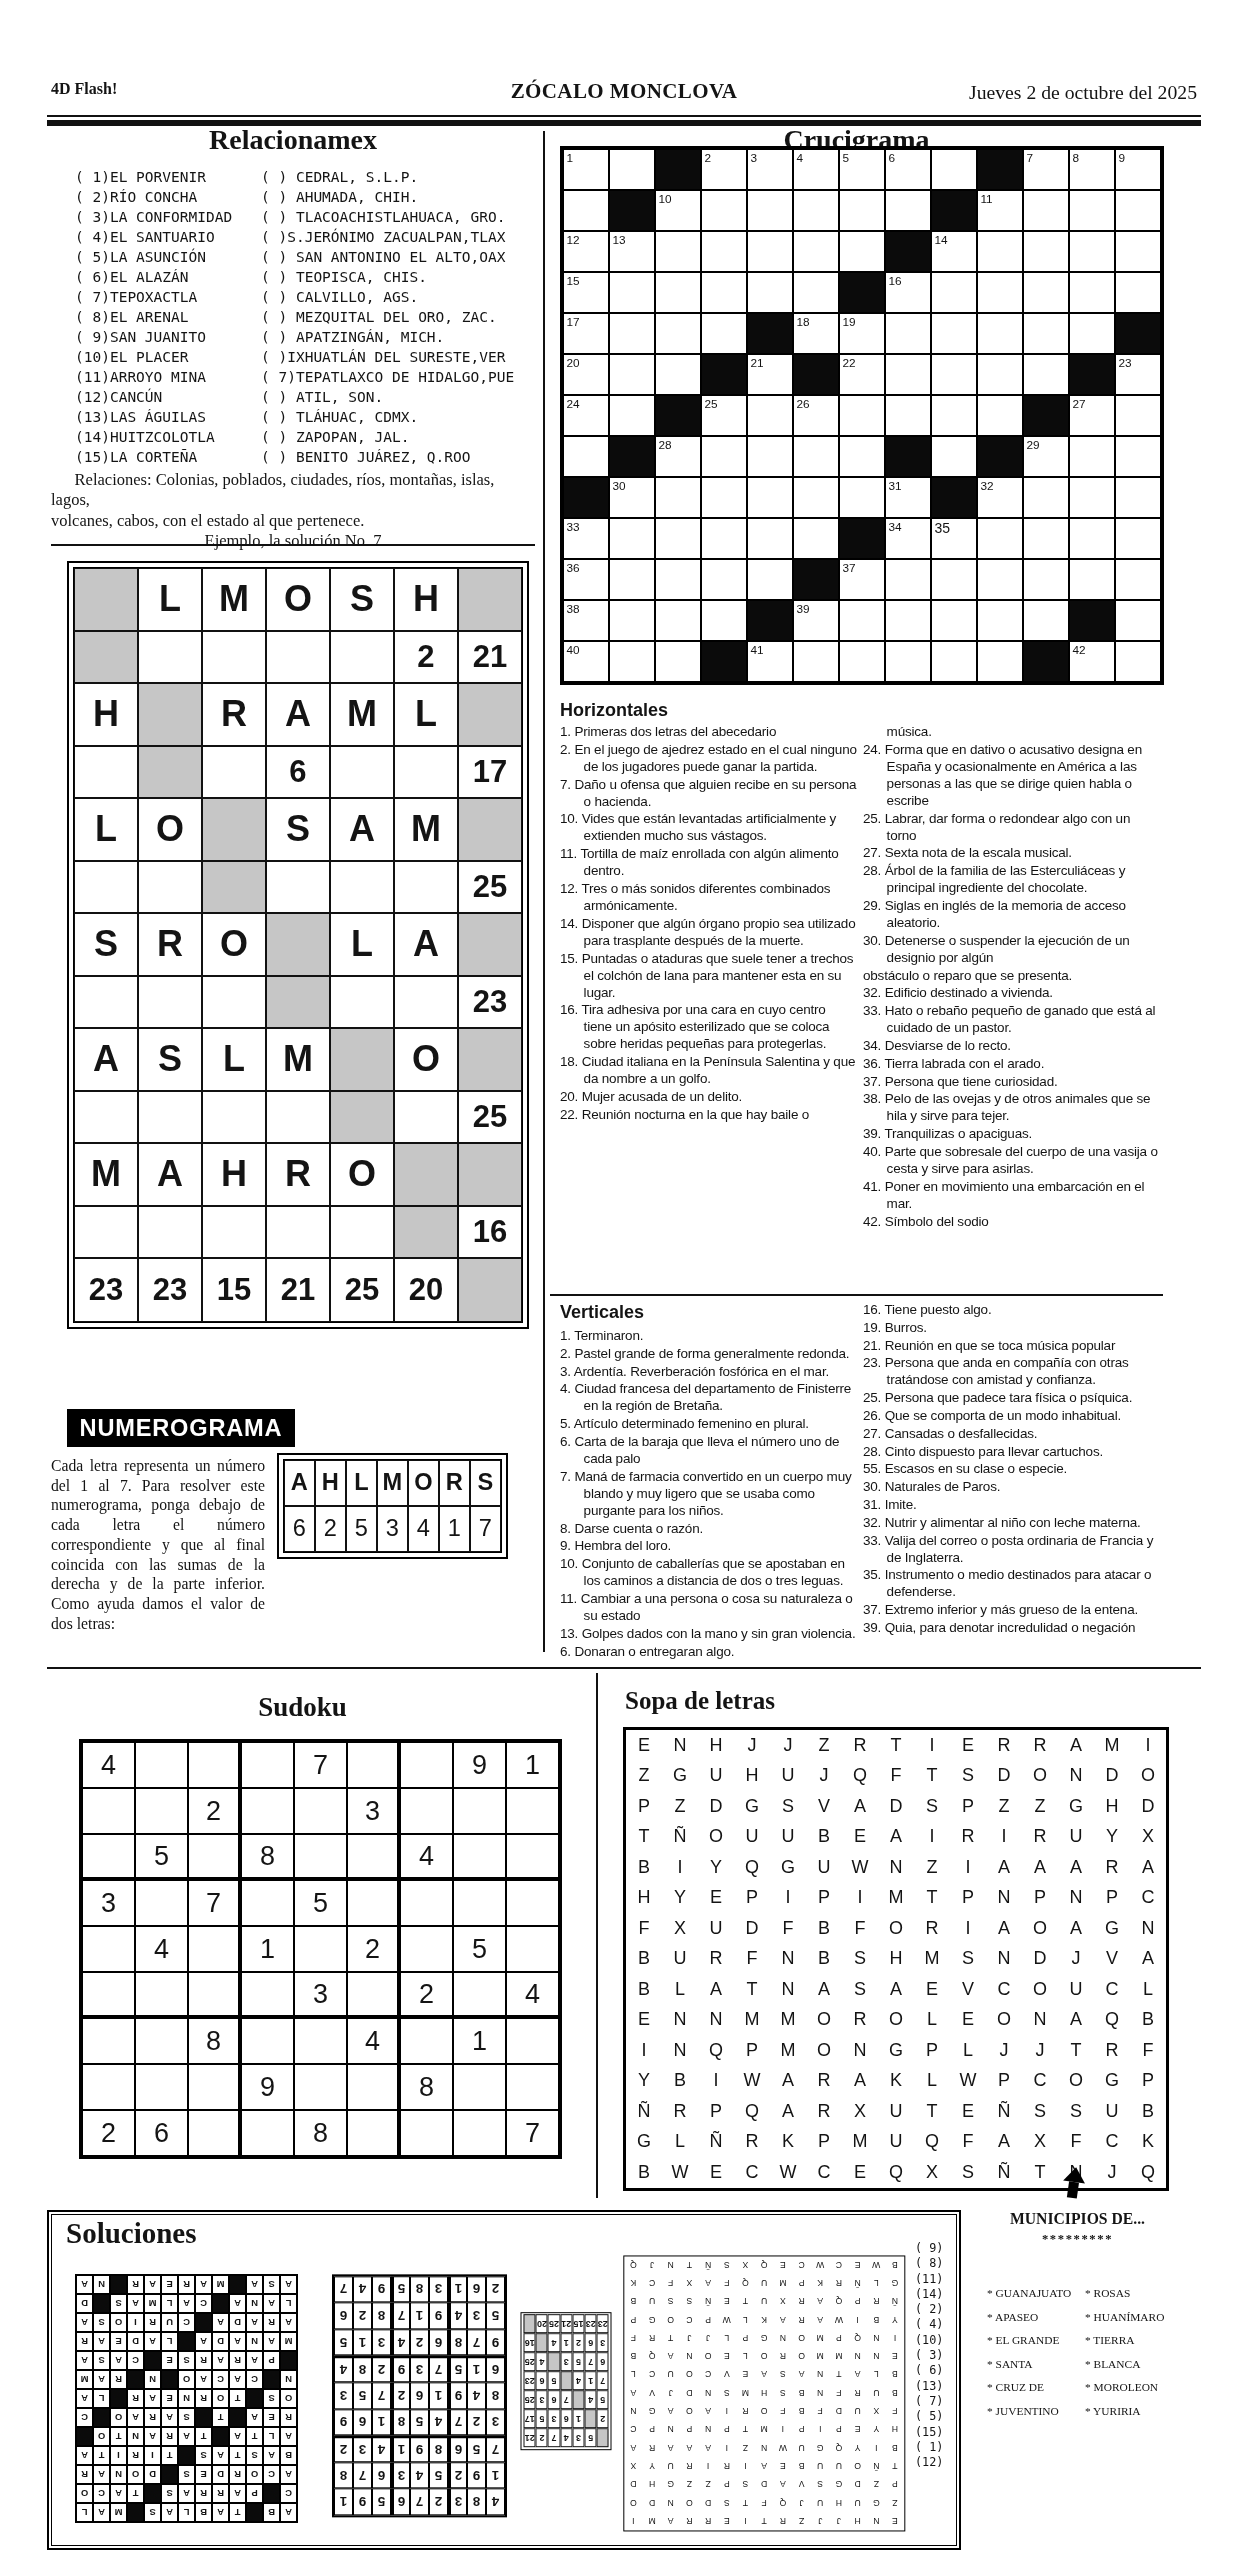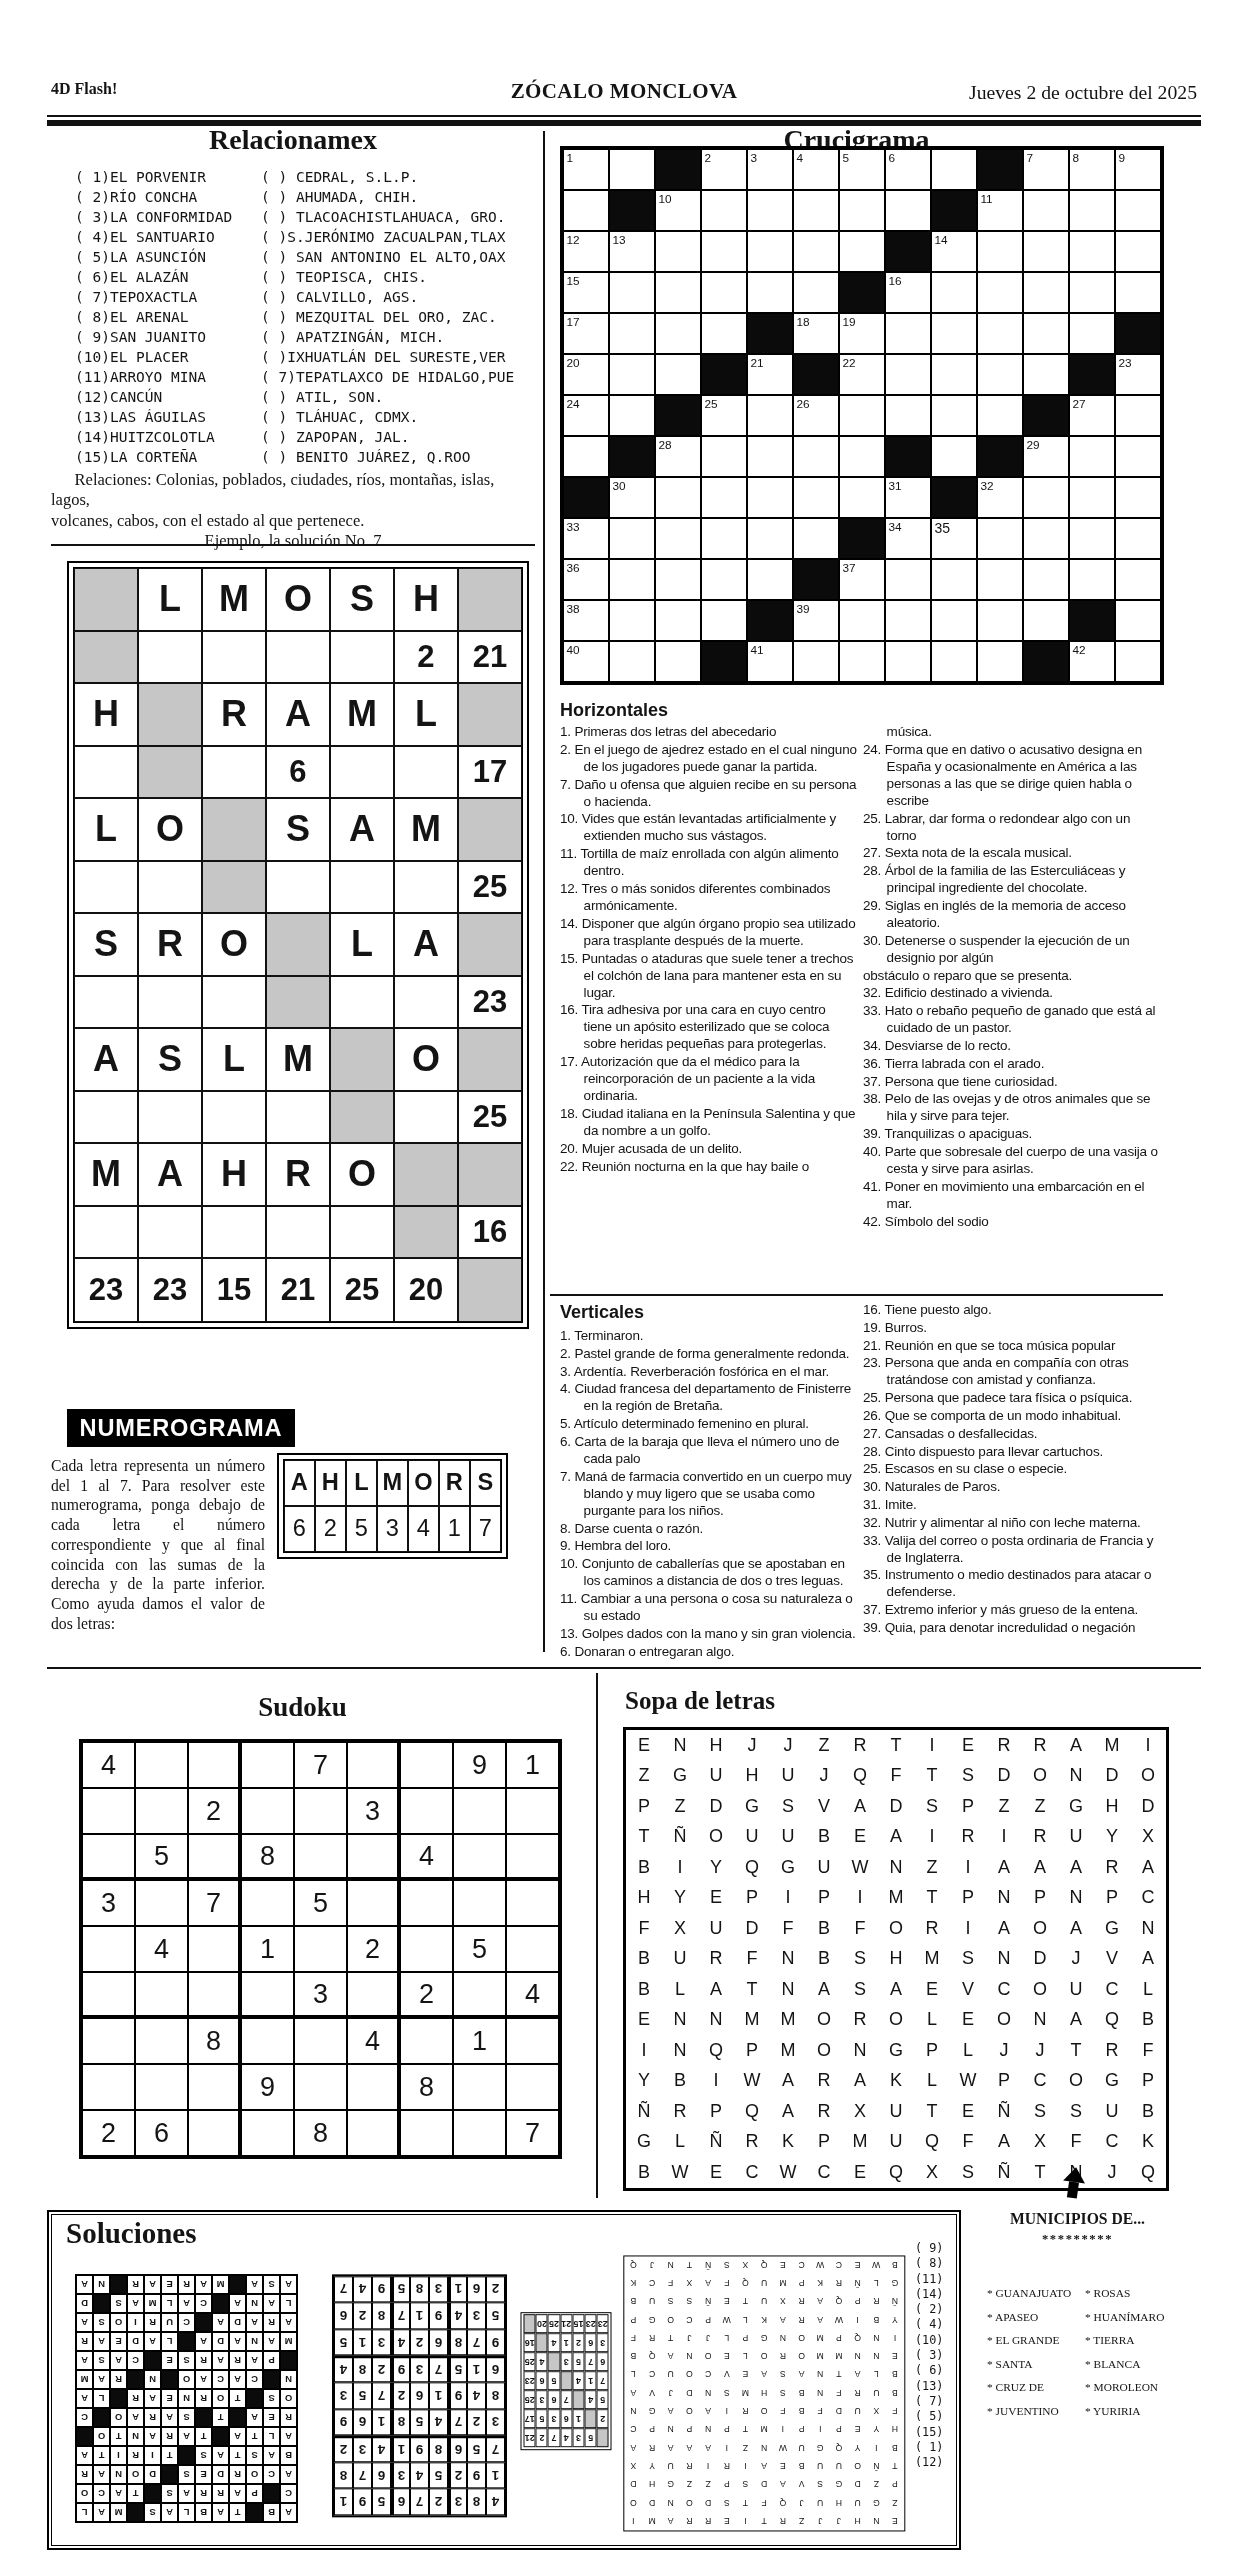--- a/index.html
+++ b/index.html
@@ -456,21 +456,20 @@
   <div class="abs cluecol" id="h-left" style="left:560px;top:723px;width:297px;">
       <div class="clue">1. Primeras dos letras del abecedario</div>
       <div class="clue">2. En el juego de ajedrez estado en el cual ninguno de los jugadores puede ganar la partida.</div>
       <div class="clue">7. Daño u ofensa que alguien recibe en su persona o hacienda.</div>
       <div class="clue">10. Vides que están levantadas artificialmente y extienden mucho sus vástagos.</div>
       <div class="clue">11. Tortilla de maíz enrollada con algún alimento dentro.</div>
       <div class="clue">12. Tres o más sonidos diferentes combinados armónicamente.</div>
       <div class="clue">14. Disponer que algún órgano propio sea utilizado para trasplante después de la muerte.</div>
       <div class="clue">15. Puntadas o ataduras que suele tener a trechos el colchón de lana para mantener esta en su lugar.</div>
       <div class="clue">16. Tira adhesiva por una cara en cuyo centro tiene un apósito esterilizado que se coloca sobre heridas pequeñas para protegerlas.</div>
-      <div class="clue">17. Autorización que da el médico para la reincorporación de un paciente a la vida ordinaria.</div>
       <div class="clue">18. Ciudad italiana en la Península Salentina y que da nombre a un golfo.</div>
       <div class="clue">20. Mujer acusada de un delito.</div>
       <div class="clue">22. Reunión nocturna en la que hay baile o</div>
     </div>
   <div class="abs cluecol" id="h-right" style="left:863px;top:723px;width:300px;">
       <div class="clue cont">música.</div>
       <div class="clue">24. Forma que en dativo o acusativo designa en España y ocasionalmente en América a las personas a las que se dirige quien habla o escribe</div>
       <div class="clue">25. Labrar, dar forma o redondear algo con un torno</div>
       <div class="clue">27. Sexta nota de la escala musical.</div>
       <div class="clue">28. Árbol de la familia de las Esterculiáceas y principal ingrediente del chocolate.</div>
@@ -508,21 +507,21 @@
     </div>
   <div class="abs cluecol" id="v-right" style="left:863px;top:1301px;width:300px;">
       <div class="clue">16. Tiene puesto algo.</div>
       <div class="clue">19. Burros.</div>
       <div class="clue">21. Reunión en que se toca música popular</div>
       <div class="clue">23. Persona que anda en compañía con otras tratándose con amistad y confianza.</div>
       <div class="clue">25. Persona que padece tara física o psíquica.</div>
       <div class="clue">26. Que se comporta de un modo inhabitual.</div>
       <div class="clue">27. Cansadas o desfallecidas.</div>
       <div class="clue">28. Cinto dispuesto para llevar cartuchos.</div>
-      <div class="clue">25. Escasos en su clase o especie.</div>
+      <div class="clue">55. Escasos en su clase o especie.</div>
       <div class="clue">30. Naturales de Paros.</div>
       <div class="clue">31. Imite.</div>
       <div class="clue">32. Nutrir y alimentar al niño con leche materna.</div>
       <div class="clue">33. Valija del correo o posta ordinaria de Francia y de Inglaterra.</div>
       <div class="clue">35. Instrumento o medio destinados para atacar o defenderse.</div>
       <div class="clue">37. Extremo inferior y más grueso de la entena.</div>
       <div class="clue">39. Quia, para denotar incredulidad o negación</div>
     </div>
 
   <div class="abs rule" style="left:47px;top:1667px;width:1154px;height:1.6px;"></div>

